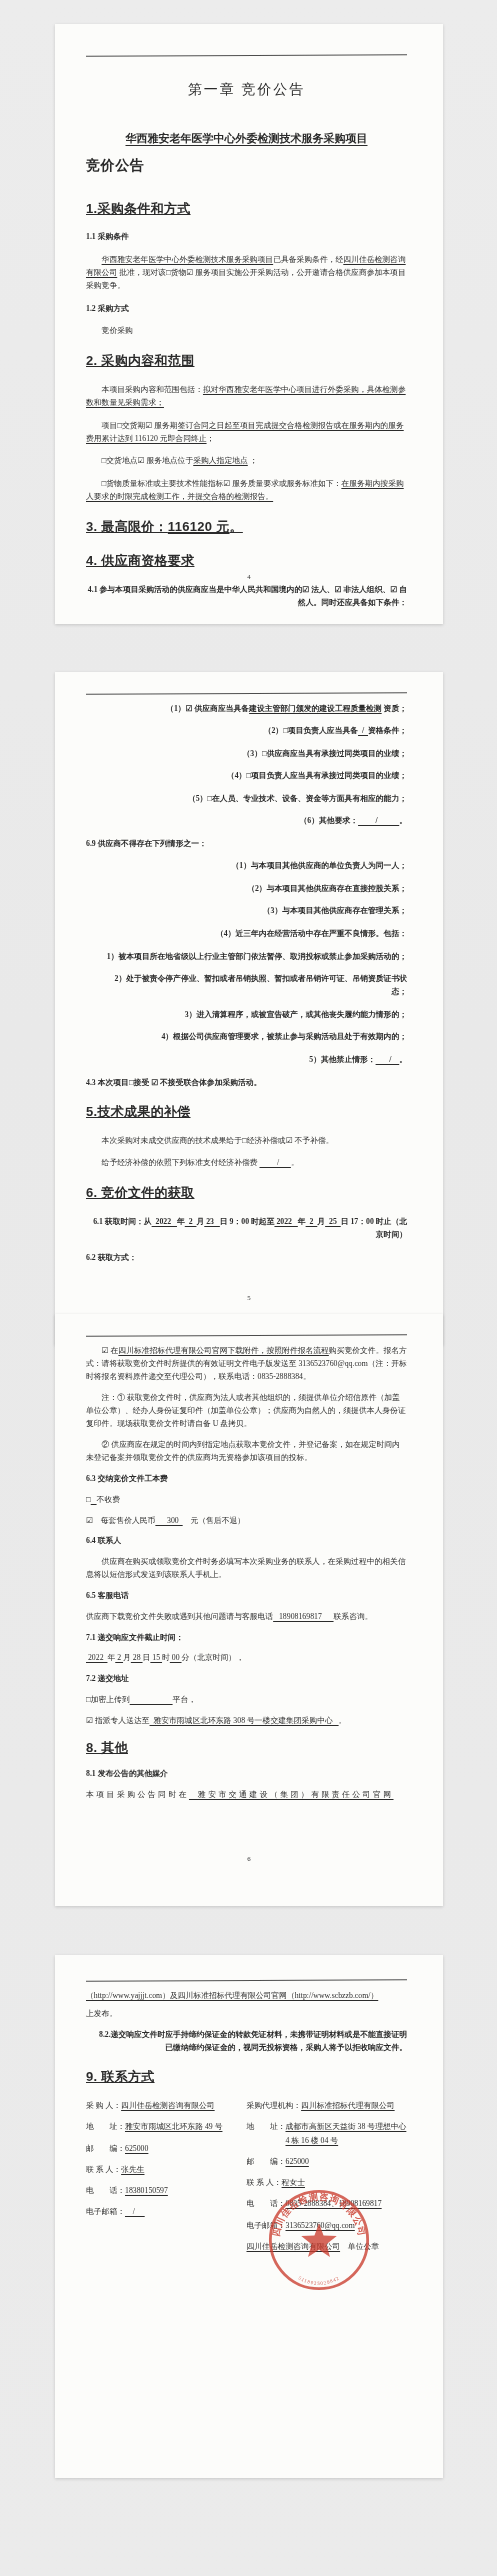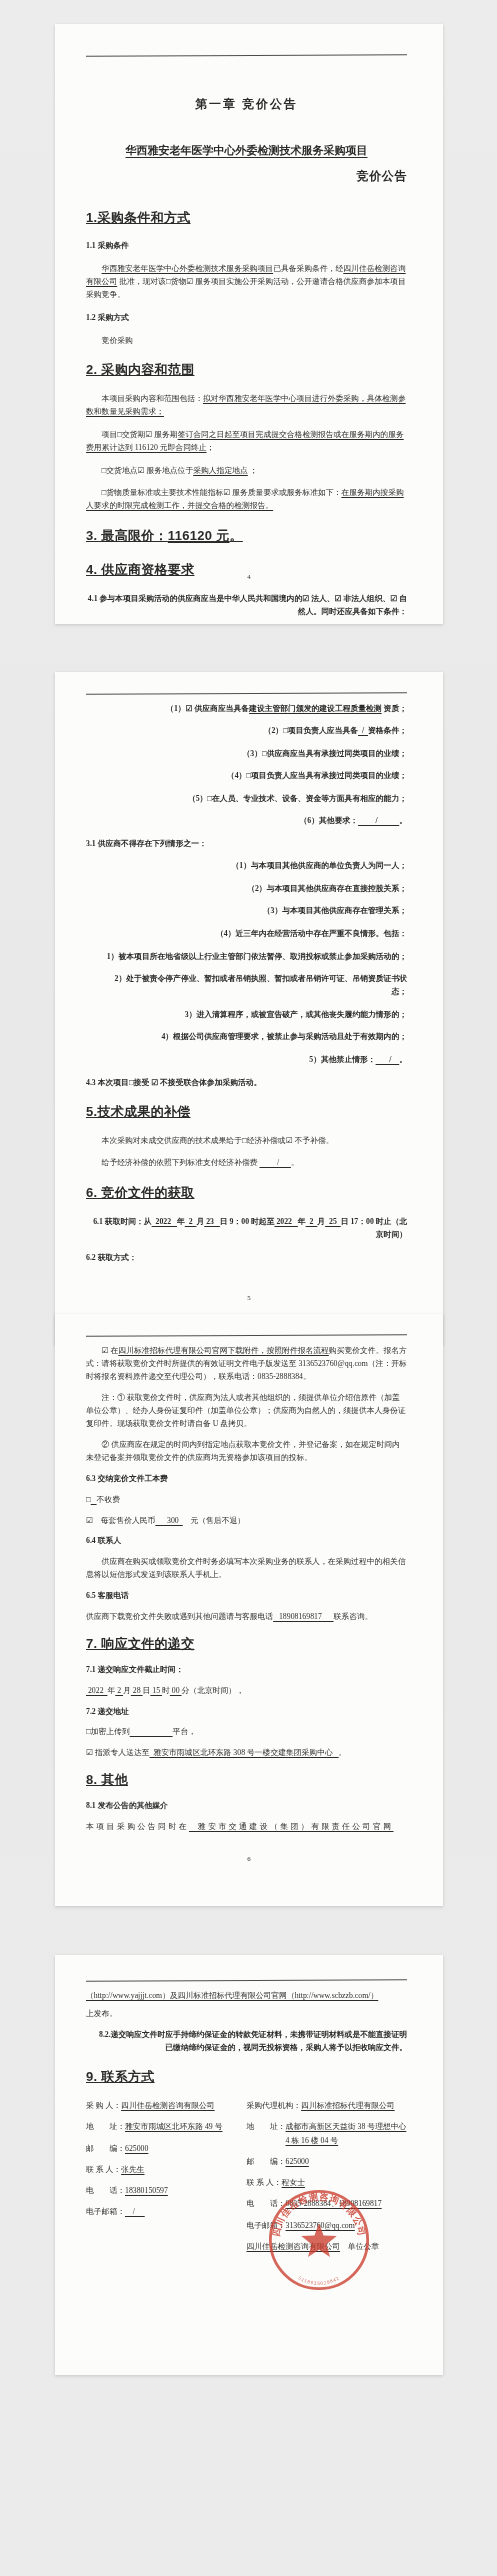--- a/index.html
+++ b/index.html
@@ -8,39 +8,39 @@
     background:linear-gradient(180deg,#ececec 0%,#e9e9e9 40%,#ebebeb 100%);
     font-family:"Liberation Serif","DejaVu Serif",serif;color:#2b2b2b;
   }
   .page{
     position:absolute;left:55px;width:388px;background:#fcfcfa;
     box-shadow:0 0.6px 3.1px rgba(0,0,0,.16);
   }
   #p1{top:23.6px;height:600px}
   #p2{top:672px;height:673px}
   #p3{top:1314px;height:592px}
-  #p4{top:1955px;height:420px}
+  #p4{top:1955px;height:523px}
   .rule{border-top:0.9px solid #4d4d4d;margin:0 36px 0 31px;transform:rotate(-0.25deg);}
   #p1 .rule{margin-top:31px}
   #p2 .rule{margin-top:21px}
   #p3 .rule{margin-top:21px}
   #p4 .rule{margin-top:25px}
   .content{padding:7.5px 36px 0 31px;font-size:7.8px;line-height:1.7;}
   p{margin:0 0 9.3px;}
   #p3 .content p{margin-bottom:7.5px}
   #p4 .content p{margin-bottom:7.5px}
   .ind{text-indent:2em;}
   .ind1{text-indent:1em;}
   .b{font-weight:700;text-align:right;}
   .u{text-decoration:underline;text-underline-offset:1.9px;}
-  .chapter{text-align:center;font-weight:700;font-size:12px;margin:31px 0 27px;
+  .chapter{text-align:center;font-weight:400;font-size:14px;margin:15px 0 27px;
     font-family:"Liberation Sans","DejaVu Sans",sans-serif;letter-spacing:1.9px;}
   .title{text-align:center;font-weight:700;font-size:11px;margin:0 0 6.2px;
     text-decoration:underline;text-underline-offset:3.1px;}
-  .subtitle{text-align:right;font-weight:700;font-size:12px;margin:0 0 20px;letter-spacing:0.6px;}
+  .subtitle{text-align:left;font-weight:700;font-size:14px;margin:0 0 20px;letter-spacing:0.6px;}
   .h-big{font-size:13px;font-weight:700;margin:12.4px 0 10.6px;
     font-family:"Liberation Sans","DejaVu Sans",sans-serif;letter-spacing:0.3px;text-decoration:underline;}
   #p3 .h-big{margin:10px 0 8px}
   .h-sub{font-weight:700;margin:0 0 9.3px;}
   .pageno{position:absolute;bottom:44px;left:0;right:0;text-align:center;font-size:6.8px;color:#333;}
   .sp{letter-spacing:2.5px;}
   .contacts{display:flex;margin-top:6.2px;}
   .ccol{width:50%;box-sizing:border-box;}
   .ccol.left{padding-right:8.7px;}
   .crow{display:flex;margin-bottom:8px;}
@@ -82,21 +82,21 @@
 <div class="page" id="p2">
   <div class="rule"></div>
   <div class="content">
     <p class="b ind1"><span>（1）☑ 供应商应当具备</span><span class="u">建设主管部门颁发的建设工程质量检测</span><span> 资质；</span></p>
     <p class="b ind1"><span>（2）□项目负责人应当具备</span><span class="u">&nbsp;&nbsp;/&nbsp;&nbsp;</span><span>资格条件；</span></p>
     <p class="b ind1">（3）□供应商应当具有承接过同类项目的业绩；</p>
     <p class="b ind1">（4）□项目负责人应当具有承接过同类项目的业绩；</p>
     <p class="b ind1">（5）□在人员、专业技术、设备、资金等方面具有相应的能力；</p>
     <p class="b ind1"><span>（6）其他要求：</span><span class="u">&nbsp;&nbsp;&nbsp;&nbsp;&nbsp;&nbsp;&nbsp;&nbsp;&nbsp;/&nbsp;&nbsp;&nbsp;&nbsp;&nbsp;&nbsp;&nbsp;&nbsp;&nbsp;&nbsp;&nbsp;</span><span>。</span></p>
 
-    <p class="h-sub">3.1  供应商不得存在下列情形之一：</p>
+    <p class="h-sub">6.9  供应商不得存在下列情形之一：</p>
     <p class="b ind1">（1）与本项目其他供应商的单位负责人为同一人；</p>
     <p class="b ind1">（2）与本项目其他供应商存在直接控股关系；</p>
     <p class="b ind1">（3）与本项目其他供应商存在管理关系；</p>
     <p class="b ind1">（4）近三年内在经营活动中存在严重不良情形。包括：</p>
     <p class="b ind">1）被本项目所在地省级以上行业主管部门依法暂停、取消投标或禁止参加采购活动的；</p>
     <p class="b ind">2）处于被责令停产停业、暂扣或者吊销执照、暂扣或者吊销许可证、吊销资质证书状态；</p>
     <p class="b ind">3）进入清算程序，或被宣告破产，或其他丧失履约能力情形的；</p>
     <p class="b ind">4）根据公司供应商管理要求，被禁止参与采购活动且处于有效期内的；</p>
     <p class="b ind"><span>5）其他禁止情形：</span><span class="u">&nbsp;&nbsp;&nbsp;&nbsp;&nbsp;&nbsp;&nbsp;/&nbsp;&nbsp;&nbsp;&nbsp;</span><span>。</span></p>
     <p class="h-sub">4.3  本次项目□接受 ☑ 不接受联合体参加采购活动。</p>
@@ -121,21 +121,20 @@
 
     <p class="h-sub">6.3 交纳竞价文件工本费</p>
     <p><span>□</span><span class="u">&nbsp;&nbsp;&nbsp;</span><span>不收费</span></p>
     <p><span>☑　每套售价人民币</span><span class="u">&nbsp;&nbsp;&nbsp;&nbsp;&nbsp;&nbsp;300&nbsp;&nbsp;</span><span>　元（售后不退）</span></p>
 
     <p class="h-sub">6.4 联系人</p>
     <p class="ind">供应商在购买或领取竞价文件时务必填写本次采购业务的联系人，在采购过程中的相关信息将以短信形式发送到该联系人手机上。</p>
     <p class="h-sub">6.5 客服电话</p>
     <p><span>供应商下载竞价文件失败或遇到其他问题请与客服电话</span><span class="u">&nbsp;&nbsp;&nbsp;18908169817&nbsp;&nbsp;&nbsp;&nbsp;&nbsp;&nbsp;</span><span>联系咨询。</span></p>
 
-    <h2 class="h-big">7. 响应文件的递交</h2>
     <p class="h-sub">7.1 递交响应文件截止时间：</p>
     <p><span class="u">&nbsp;2022&nbsp;&nbsp;</span><span>年</span><span class="u">&nbsp;2&nbsp;</span><span>月</span><span class="u">&nbsp;28&nbsp;</span><span>日</span><span class="u">&nbsp;15&nbsp;</span><span>时</span><span class="u">&nbsp;00&nbsp;</span><span>分（北京时间），</span></p>
     <p class="h-sub">7.2 递交地址</p>
     <p><span>□加密上传到</span><span class="u">&nbsp;&nbsp;&nbsp;&nbsp;&nbsp;&nbsp;&nbsp;&nbsp;&nbsp;&nbsp;&nbsp;&nbsp;&nbsp;&nbsp;&nbsp;&nbsp;&nbsp;&nbsp;&nbsp;&nbsp;&nbsp;&nbsp;</span><span>平台，</span></p>
     <p><span>☑ 指派专人送达至</span><span class="u">&nbsp;&nbsp;雅安市雨城区北环东路 308 号一楼交建集团采购中心&nbsp;&nbsp;&nbsp;</span><span>。</span></p>
 
     <h2 class="h-big">8. 其他</h2>
     <p class="h-sub">8.1 发布公告的其他媒介</p>
     <p class="sp"><span>本项目采购公告同时在</span><span class="u">&nbsp;&nbsp;雅安市交通建设（集团）有限责任公司官网</span></p>
   </div>

